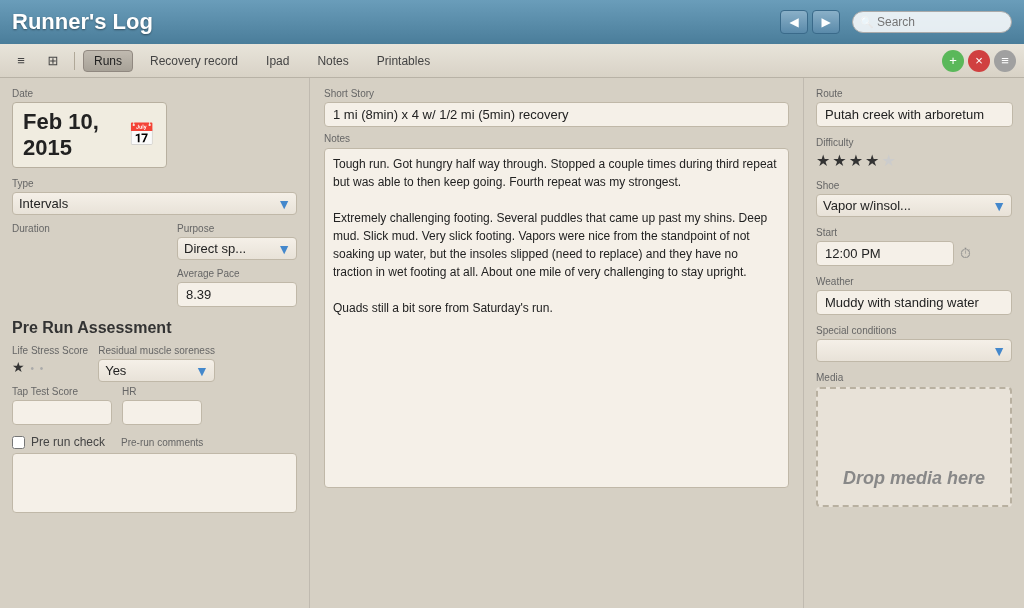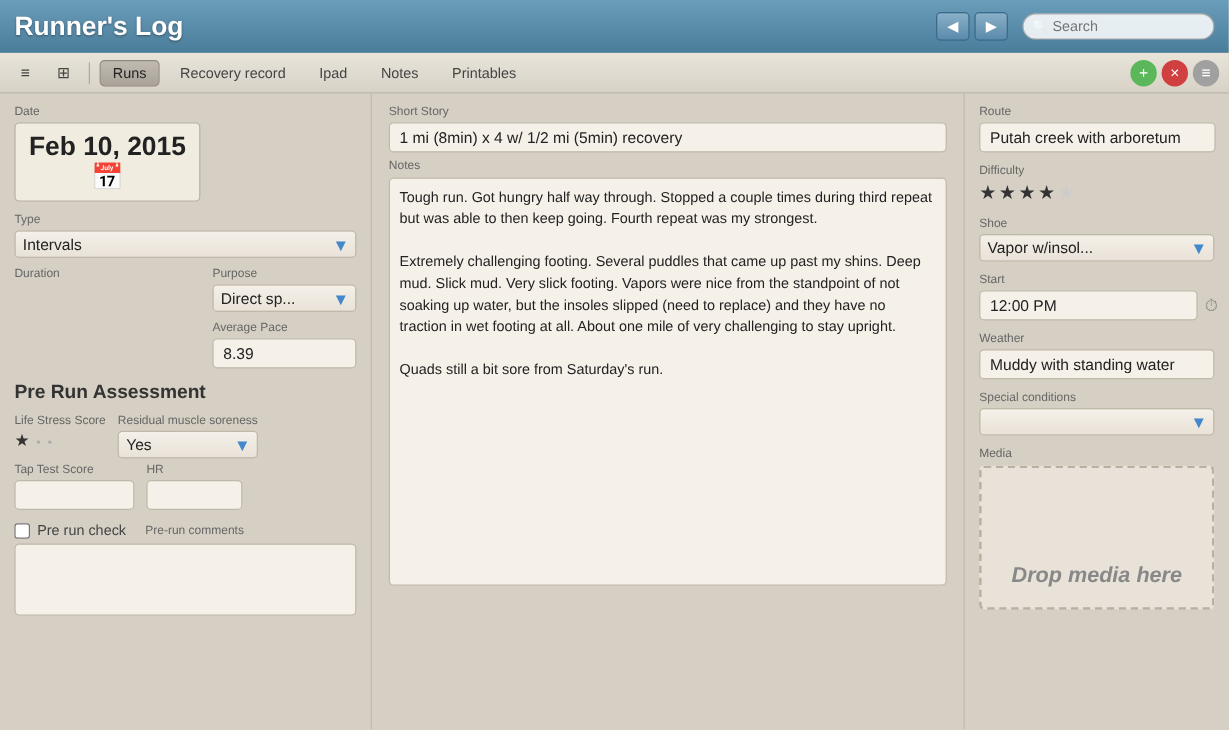--- a/index.html
+++ b/index.html
@@ -146,21 +146,20 @@
       border: 1px solid #b8b0a0;
       border-radius: 4px;
       padding: 6px 10px;
       font-size: 22px;
       font-weight: bold;
       color: #222;
       width: 155px;
       display: flex;
       align-items: center;
       justify-content: space-between;
-      flex-direction: column;
     }
 
     .text-input {
       background: #f5f0e8;
       border: 1px solid #c0b8a8;
       border-radius: 4px;
       padding: 4px 8px;
       font-size: 13px;
       color: #222;
       width: 100%;
@@ -467,21 +466,21 @@
           <option>Vapor w/insol...</option>
           <option>Other</option>
         </select>
         <span class="select-arrow">▼</span>
       </div>
     </div>
 
     <div class="mb10">
       <div class="field-label">Start</div>
       <div class="time-input-wrap">
-        <input class="text-input" type="text" style="width: 182px;" value="12:00 PM">
+        <input class="text-input" type="text" style="width: 138px;" value="12:00 PM">
         <span class="time-icon">⏱</span>
       </div>
     </div>
 
     <div class="mb10">
       <div class="field-label">Weather</div>
       <input class="text-input" type="text" style="width: 196px;" value="Muddy with standing water">
     </div>
 
     <div class="mb10">

